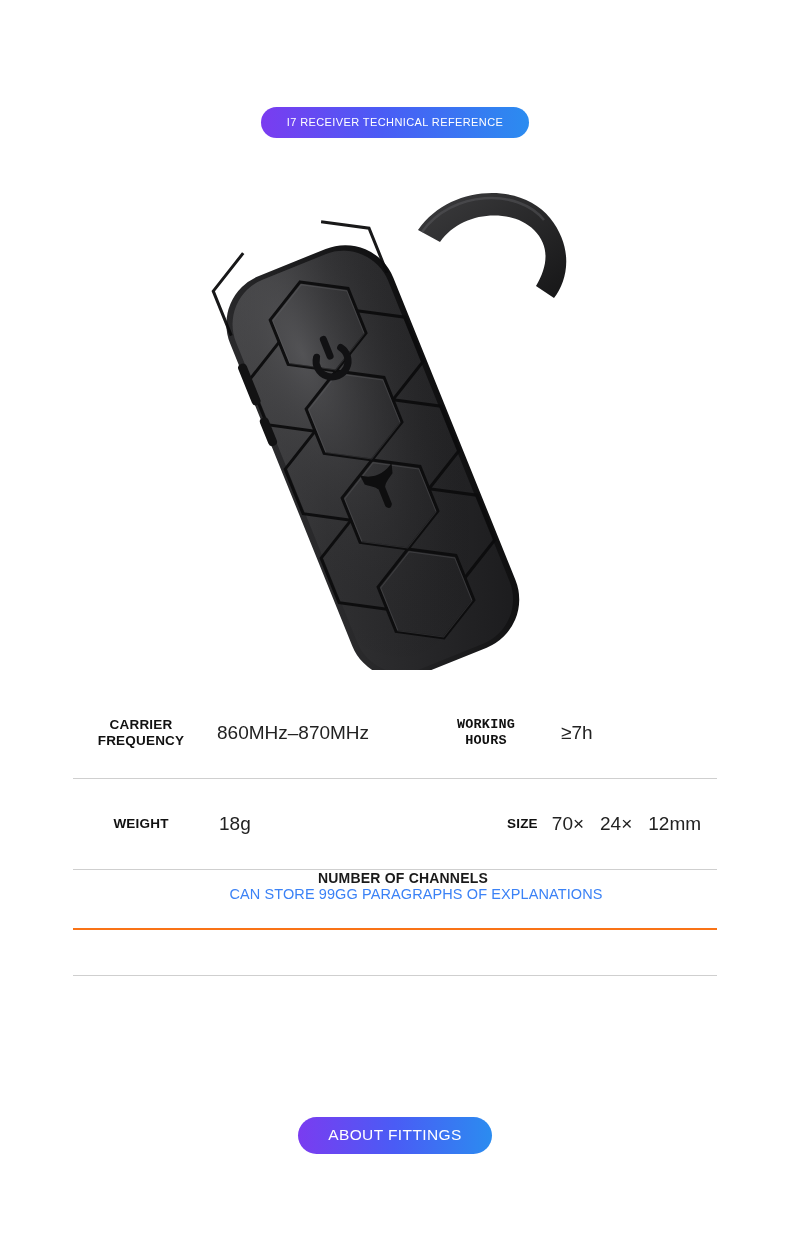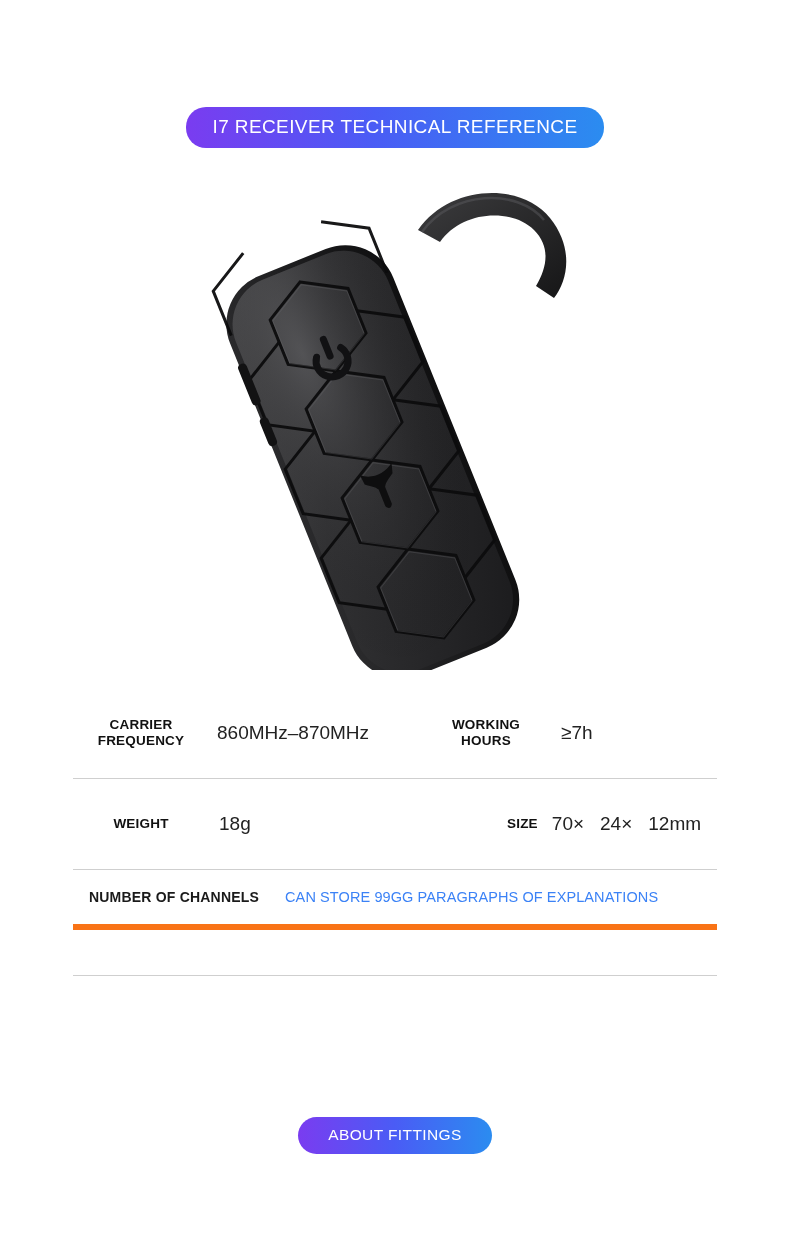--- a/index.html
+++ b/index.html
@@ -21,21 +21,21 @@
     position: absolute;
     top: 107px;
     left: 0;
     width: 100%;
     display: flex;
     justify-content: center;
   }
   .title-pill {
     background: linear-gradient(90deg, #7a3cf0 0%, #4a5cf5 45%, #2b8cf0 100%);
     color: #ffffff;
-    font-size: 19px;
+    font-size: 11px;
     letter-spacing: 0.4px;
     padding: 9px 26px 10px 26px;
     border-radius: 20px;
     white-space: nowrap;
   }
 
   
   .product-area {
     position: absolute;
     top: 170px;
@@ -88,44 +88,45 @@
   .val {
     font-size: 19px;
     color: #222;
     font-weight: 400;
     white-space: nowrap;
   }
 
   
   .r1-l-lbl { width: 108px; }
   .r1-l-val { margin-left: 22px; }
-  .r1-r-lbl { width: 110px; margin-left: 28px; }
+  .r1-r-lbl { width: 110px; margin-left: 28px; font-family: Liberation Mono, monospace; }
   .r1-r-val { margin-left: 20px; }
 
   
   .r2-l-lbl { width: 150px; }
   .r2-l-val { margin-left: 12px; }
   .r2-r-lbl { width: 110px; margin-left: 30px; }
   .r2-r-val { margin-left: 26px; }
 
   
   .r3-l-lbl { width: 108px; }
   .r3-l-val { margin-left: 24px; }
   .r3-r-lbl { margin-left: 104px; }
   .r3-r-val { margin-left: 14px; text-align: center; }
   .r3-sep { margin: 0 16px; }
 
   
   .r4 {
     display: flex;
     align-items: center;
-    border-bottom: 6px solid #f97316;
+    border-bottom: 2px solid #f97316;
     height: 60px;
     box-sizing: border-box;
     padding-left: 16px;
+    flex-direction: column;
   }
   .r4-lbl { font-size: 14px; font-weight: 700; letter-spacing: 0.2px; }
   .r4-val { font-size: 14.5px; margin-left: 26px; color: #3b82f6; letter-spacing: 0.1px; }
 
   
   .bottom-wrap {
     position: absolute;
     top: 1117px;
     left: 0;
     width: 100%;

